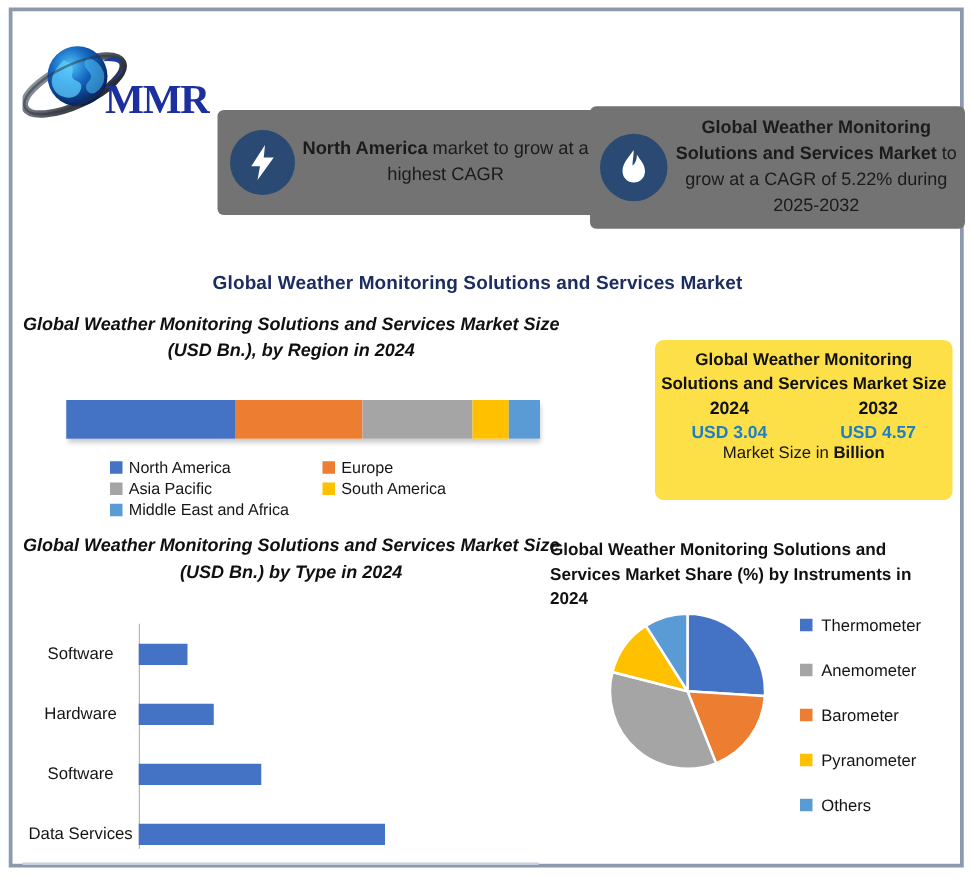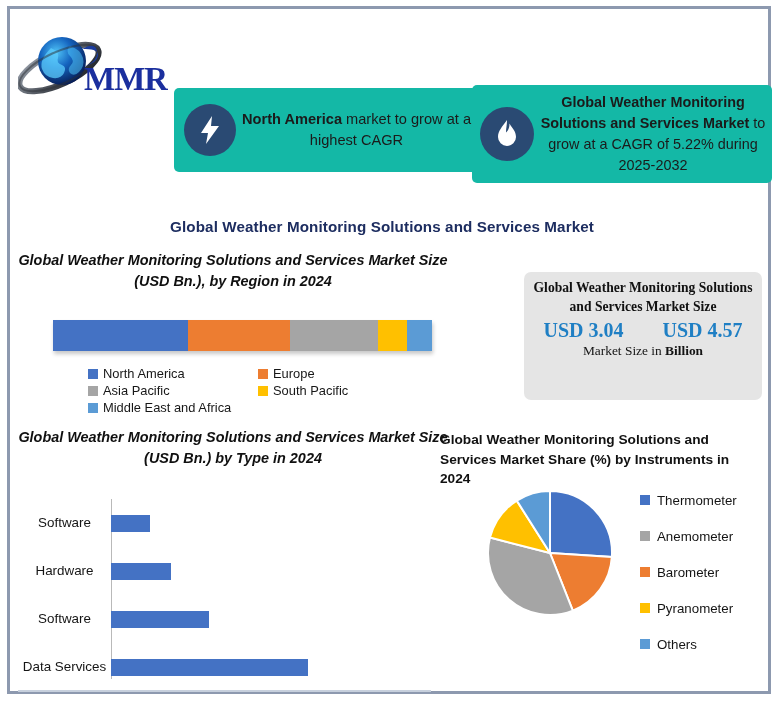--- a/index.html
+++ b/index.html
@@ -15,21 +15,21 @@
     position:absolute;left:7px;top:6px;width:764px;height:688px;
     border:3px solid #8d99af;box-sizing:border-box;background:#fff;
   }
 
   
   .logo{position:absolute;left:18px;top:30px;width:150px;height:72px;}
   .logo svg{display:block;}
 
   
   .callout{
-    position:absolute;background:#14b8a6;border-radius:5px;
+    position:absolute;background:#737373;border-radius:5px;
     display:flex;align-items:center;box-sizing:border-box;
   }
   #callout-1{left:174px;top:88px;width:303px;height:84px;padding:0 6px 0 10px;}
   #callout-2{left:472px;top:85px;width:300px;height:98px;padding:0 6px 0 8px;}
   .callout .badge{
     width:52px;height:52px;border-radius:50%;background:#2a4a73;
     flex:0 0 52px;display:flex;align-items:center;justify-content:center;
     margin-right:6px;
   }
   #callout-2 .badge{width:54px;height:54px;flex:0 0 54px;}
@@ -62,30 +62,30 @@
     font-size:12.9px;color:#171717;
   }
   #region-legend .row{display:flex;margin-bottom:2px;}
   #region-legend .li{display:flex;align-items:center;}
   #region-legend .li.c1{width:170px;}
   #region-legend .sw{width:10px;height:10px;margin-right:5px;flex:0 0 10px;}
 
   
   #size-panel{
     position:absolute;left:524px;top:272px;width:238px;height:128px;
-    background:#e5e5e5;border-radius:7px;box-sizing:border-box;padding-top:6px;font-family:Liberation Serif, serif;
+    background:#fde047;border-radius:7px;box-sizing:border-box;padding-top:6px;
   }
   #size-panel .sp-title{
     text-align:center;font-size:13.6px;font-weight:bold;color:#111;line-height:1.42;
   }
   #size-panel .yr-row{
     display:flex;justify-content:space-around;align-items:baseline;margin-top:2px;
   }
   #size-panel .yr{font-size:14.2px;font-weight:bold;color:#111;}
-  #size-panel .val{font-size:20px;font-weight:bold;color:#1f7fc4;}
+  #size-panel .val{font-size:14px;font-weight:bold;color:#1f7fc4;}
   #size-panel .foot{
     text-align:center;font-size:13.4px;color:#141414;margin-top:1px;
   }
   #size-panel .foot b{font-weight:bold;}
 
   
   #type-chart{position:absolute;left:18px;top:427px;width:430px;height:268px;}
   #type-plot{position:absolute;left:0;top:72px;width:430px;height:192px;}
   .tc-row{
     position:absolute;left:0;width:430px;height:48px;display:flex;align-items:center;
@@ -184,34 +184,38 @@
             <span>Europe</span>
           </div>
         </div>
         <div class="row">
           <div class="li c1">
             <span class="sw" style="background: rgb(165, 165, 165);"></span>
             <span>Asia Pacific</span>
           </div>
           <div class="li">
             <span class="sw" style="background: rgb(255, 192, 0);"></span>
-            <span>South Pacific</span>
+            <span>South America</span>
           </div>
         </div>
         <div class="row">
           <div class="li">
             <span class="sw" style="background: rgb(91, 155, 213);"></span>
             <span>Middle East and Africa</span>
           </div>
         </div>
       </div>
   </div>
 
   <div id="size-panel">
     <div class="sp-title">Global Weather Monitoring Solutions and Services Market Size</div>
+    <div class="yr-row">
+      <span class="yr">2024</span>
+      <span class="yr">2032</span>
+    </div>
     <div class="yr-row">
       <span class="val">USD 3.04</span>
       <span class="val">USD 4.57</span>
     </div>
     <div class="foot"><span>Market Size in </span><b>Billion</b></div>
   </div>
 
   <div id="type-chart">
     <div class="chart-title">Global Weather Monitoring Solutions and Services Market Size (USD Bn.) by  Type in 2024</div>
     <div id="type-axis"></div>

